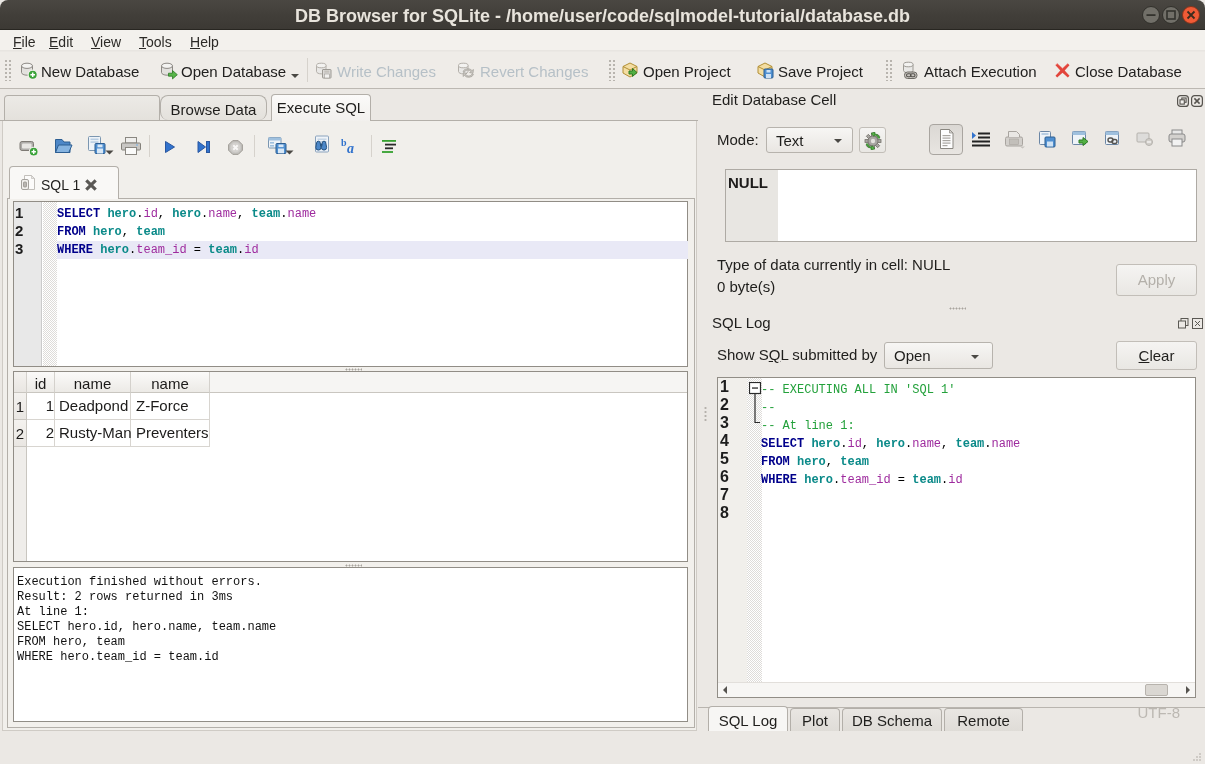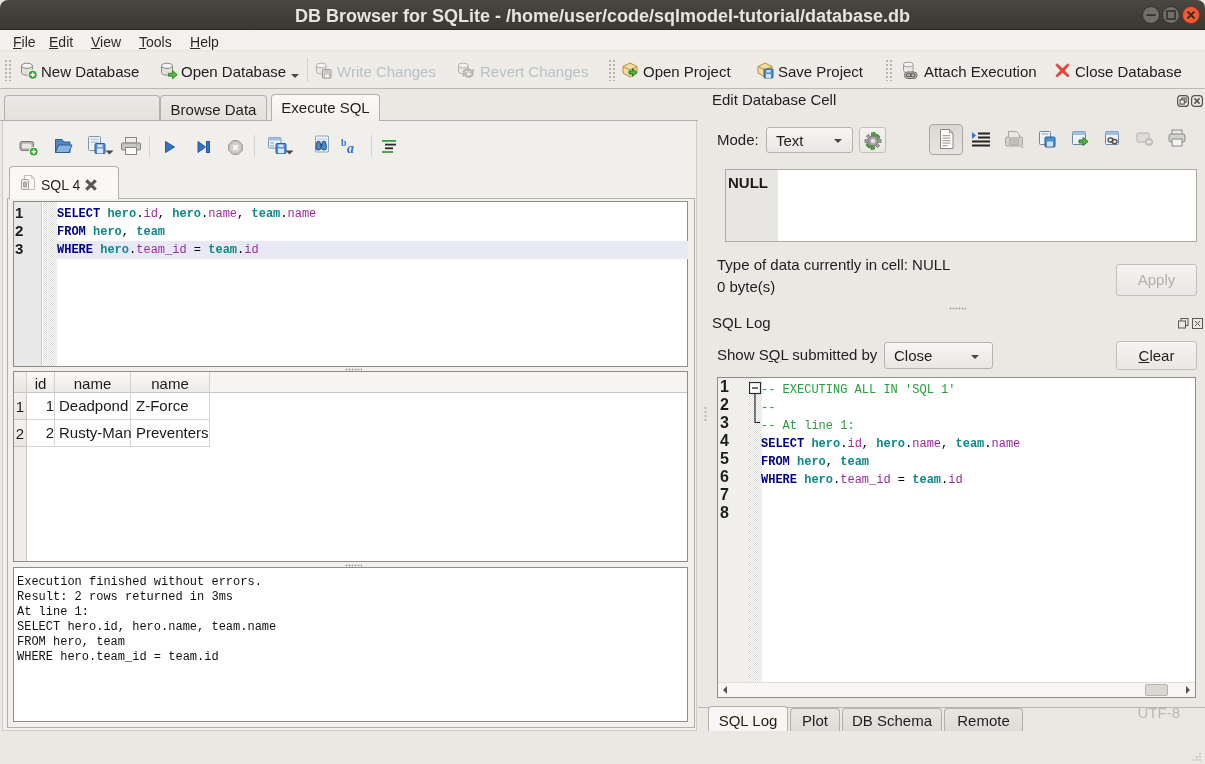--- a/index.html
+++ b/index.html
@@ -190,22 +190,22 @@
   <rect x="9.5" y="12.7" width="4.5" height="3" rx="1.5" fill="none" stroke="#55524d" stroke-width="1.1"></rect>
 </svg>
 <div class="tbtext abs" style="left:924px;">Attach Execution</div>
 <svg class="abs" style="left:1054px; top:62px;" width="17" height="17" viewBox="0 0 17 17">
   <path d="M1.5 3.2 L3.2 1.5 L8.5 6.3 L13.8 1.5 L15.5 3.2 L10.7 8.5 L15.5 13.8 L13.8 15.5 L8.5 10.7 L3.2 15.5 L1.5 13.8 L6.3 8.5 Z" fill="#e2453c"></path>
   <path d="M1.5 3.2 L3.2 1.5 L8.5 6.3 L13.8 1.5" fill="none" stroke="#ef8d84" stroke-width="0.8"></path>
 </svg>
 <div class="tbtext abs" style="left:1075px;">Close Database</div>
 
 <div class="mtab abs" style="left:4px; top:95px; width:156px; padding-top:23px;">Database Structure</div>
-<div class="mtab abs" style="left:160px; top:95px; width:107px; padding-top:5px;">Browse Data</div>
-<div class="mtab active abs" style="left:271px; top:94px; width:109px; padding-top:4px;">Execute SQL</div>
+<div class="mtab abs" style="left:160px; top:95px; width:107px; padding-top:5px;border-radius:8px;">Browse Data</div>
+<div class="mtab active abs" style="left:271px; top:94px; width:100px; padding-top:4px;">Execute SQL</div>
 <div id="tabline" class="abs"></div>
 
 <div id="leftpane" class="abs">
 
   <svg class="abs" style="left:16px; top:17px;" width="20" height="19" viewBox="0 0 20 19">
     <rect x="1" y="3.5" width="13.5" height="9" rx="2" fill="#aeaca9" stroke="#7e7a74"></rect>
     <rect x="3" y="5.5" width="9.5" height="5" rx="1" fill="#e8e6e3"></rect>
     <circle cx="14.7" cy="13.7" r="4.4" fill="#3ba33a" stroke="#f2f0ec" stroke-width="1.1"></circle>
     <path d="M14.7 11.5 v4.4 M12.5 13.7 h4.4" stroke="#fff" stroke-width="1.4"></path>
   </svg>
@@ -278,21 +278,21 @@
 
   <div class="abs" style="left:4px; top:77px; width:688px; height:530px; border:1px solid #b3afa9; background:#f2f0ec;"></div>
 
   <div class="abs" style="left:6px; top:45px; width:110px; height:33px; background:#f9f8f6; border:1px solid #b3afa9; border-bottom:none; border-radius:4px 4px 0 0;"></div>
   <svg class="abs" style="left:17px; top:53px;" width="17" height="18" viewBox="0 0 17 18">
     <path d="M4.5 1.5 h7 l3 3 v11 h-10 z" fill="#fcfbfa" stroke="#c2bfba"></path>
     <path d="M11.5 1.5 v3 h3 z" fill="#e8e6e3" stroke="#c2bfba" stroke-width="0.7"></path>
     <rect x="1.5" y="5.5" width="7" height="10" rx="1.5" fill="#f1efec" stroke="#a5a29d"></rect>
     <rect x="3.5" y="8" width="3" height="5" rx="0.8" fill="#b9b6b1" stroke="#8f8b85" stroke-width="0.7"></rect>
   </svg>
-  <div class="abs" style="left:38px; top:56px; font-size:14px; color:#1f1e1c;">SQL 4</div>
+  <div class="abs" style="left:38px; top:56px; font-size:14px; color:#1f1e1c;">SQL 1</div>
   <svg class="abs" style="left:81px; top:57px;" width="14" height="14" viewBox="0 0 14 14">
     <path d="M1.2 3.4 L3.4 1.2 L7 4.8 L10.6 1.2 L12.8 3.4 L9.2 7 L12.8 10.6 L10.6 12.8 L7 9.2 L3.4 12.8 L1.2 10.6 L4.8 7 Z" fill="#5a5854"></path>
   </svg>
 
   <div id="editor" class="abs frame">
     <div id="gutter1" class="abs"></div>
     <div id="foldm1" class="abs"></div>
     <div class="hl3 abs"></div>
     <div class="lnum abs" style="top:2px;">1</div>
     <div class="lnum abs" style="top:20px;">2</div>
@@ -430,21 +430,21 @@
 <svg class="abs" style="left:1178px; top:318px;" width="11" height="11" viewBox="0 0 11 11">
   <rect x="3" y="0.5" width="7" height="7" fill="none" stroke="#5a5853"></rect>
   <rect x="0.5" y="3" width="7" height="7" fill="#ebe8e4" stroke="#5a5853"></rect>
 </svg>
 <svg class="abs" style="left:1192px; top:318px;" width="11" height="11" viewBox="0 0 11 11">
   <rect x="0.5" y="0.5" width="10" height="10" fill="none" stroke="#5a5853"></rect>
   <path d="M3 3 L8 8 M8 3 L3 8" stroke="#5a5853"></path>
 </svg>
 <div class="abs" style="left:717px; top:346px; font-size:15px; color:#1f1e1c;text-align:center;">Show S<span style="text-decoration:underline;">Q</span>L submitted by</div>
 <div class="combo abs" style="left:884px; top:342px; width:109px; height:27px;">
-  <span class="abs" style="left:9px; top:4px;">Close</span>
+  <span class="abs" style="left:9px; top:4px;">Open</span>
   <svg class="abs" style="right:12px; top:11px;" width="10" height="6">
       <path d="M1 1 L5 5 L9 1 z" fill="#4a4844"></path>
     </svg>
 </div>
 <div class="btn abs" style="left:1116px; top:341px; width:81px; height:29px; padding-top:5px; color:#1f1e1c;"><span style="text-decoration:underline;">C</span>lear</div>
 
 <div class="abs" style="left:704px; top:406px; width:3px; height:16px;
   background-image:radial-gradient(circle,#b5b1ab 1px,transparent 1.2px); background-size:3px 4px;"></div>
 
 <div id="logarea" class="abs">

